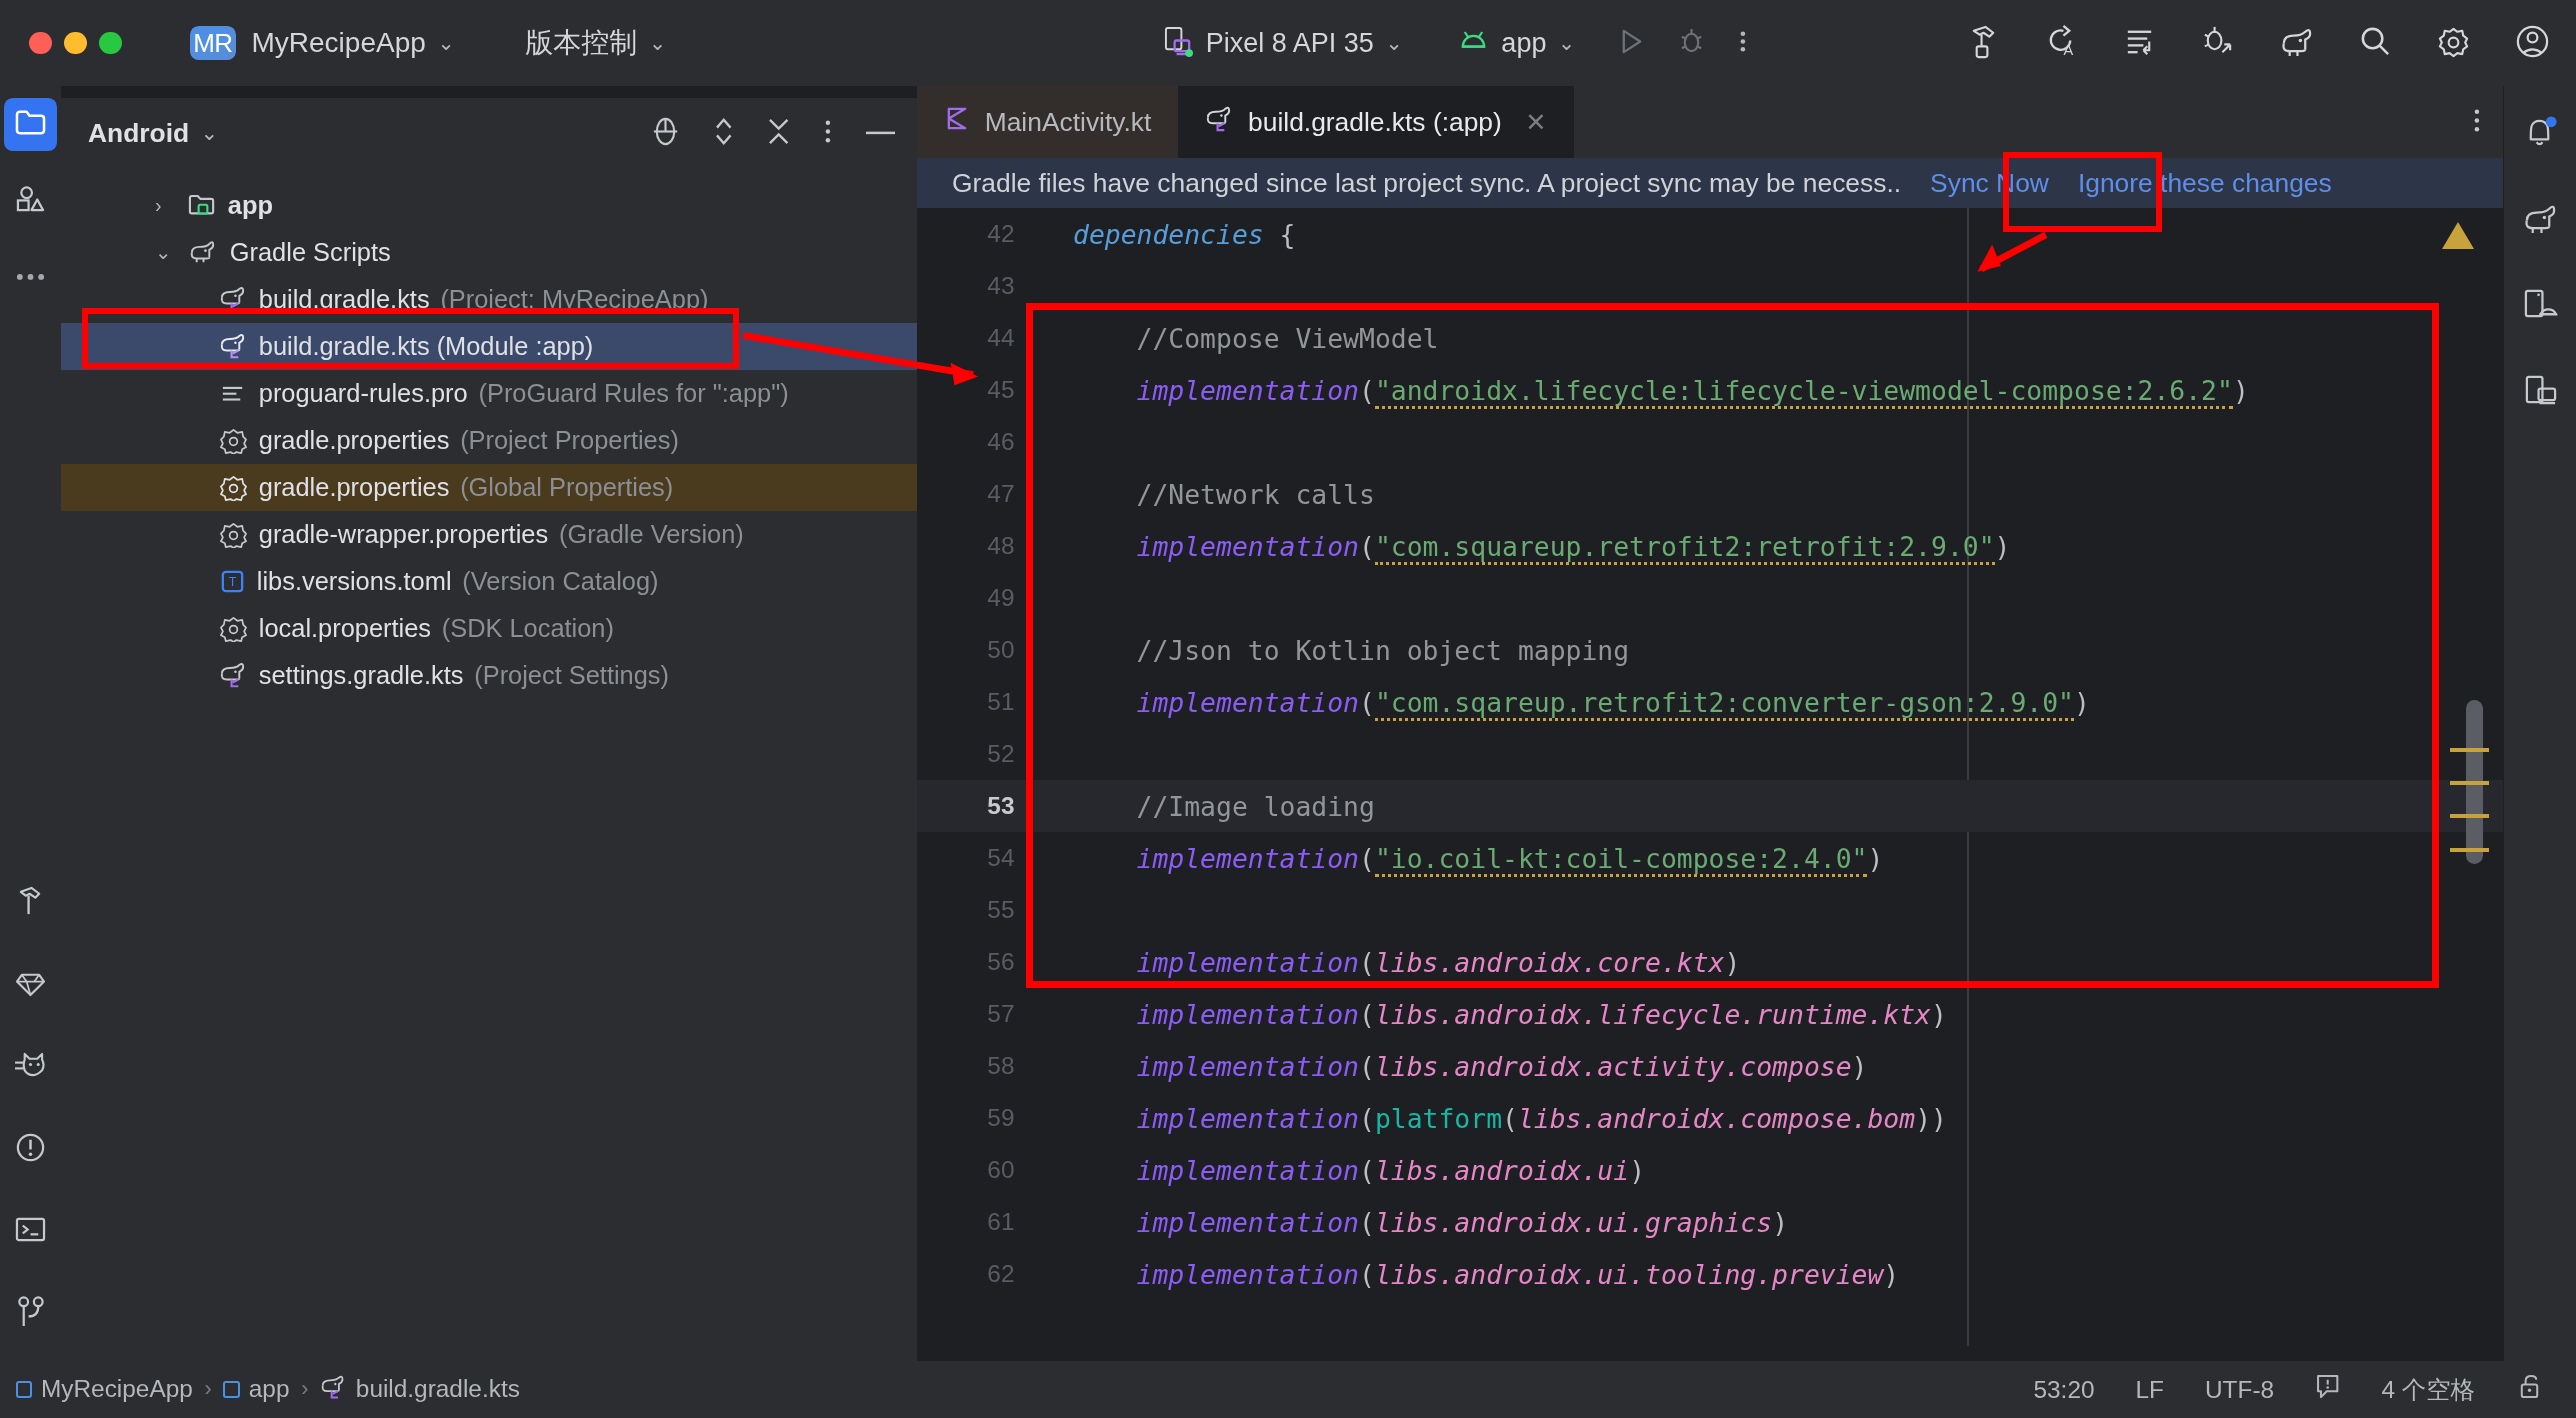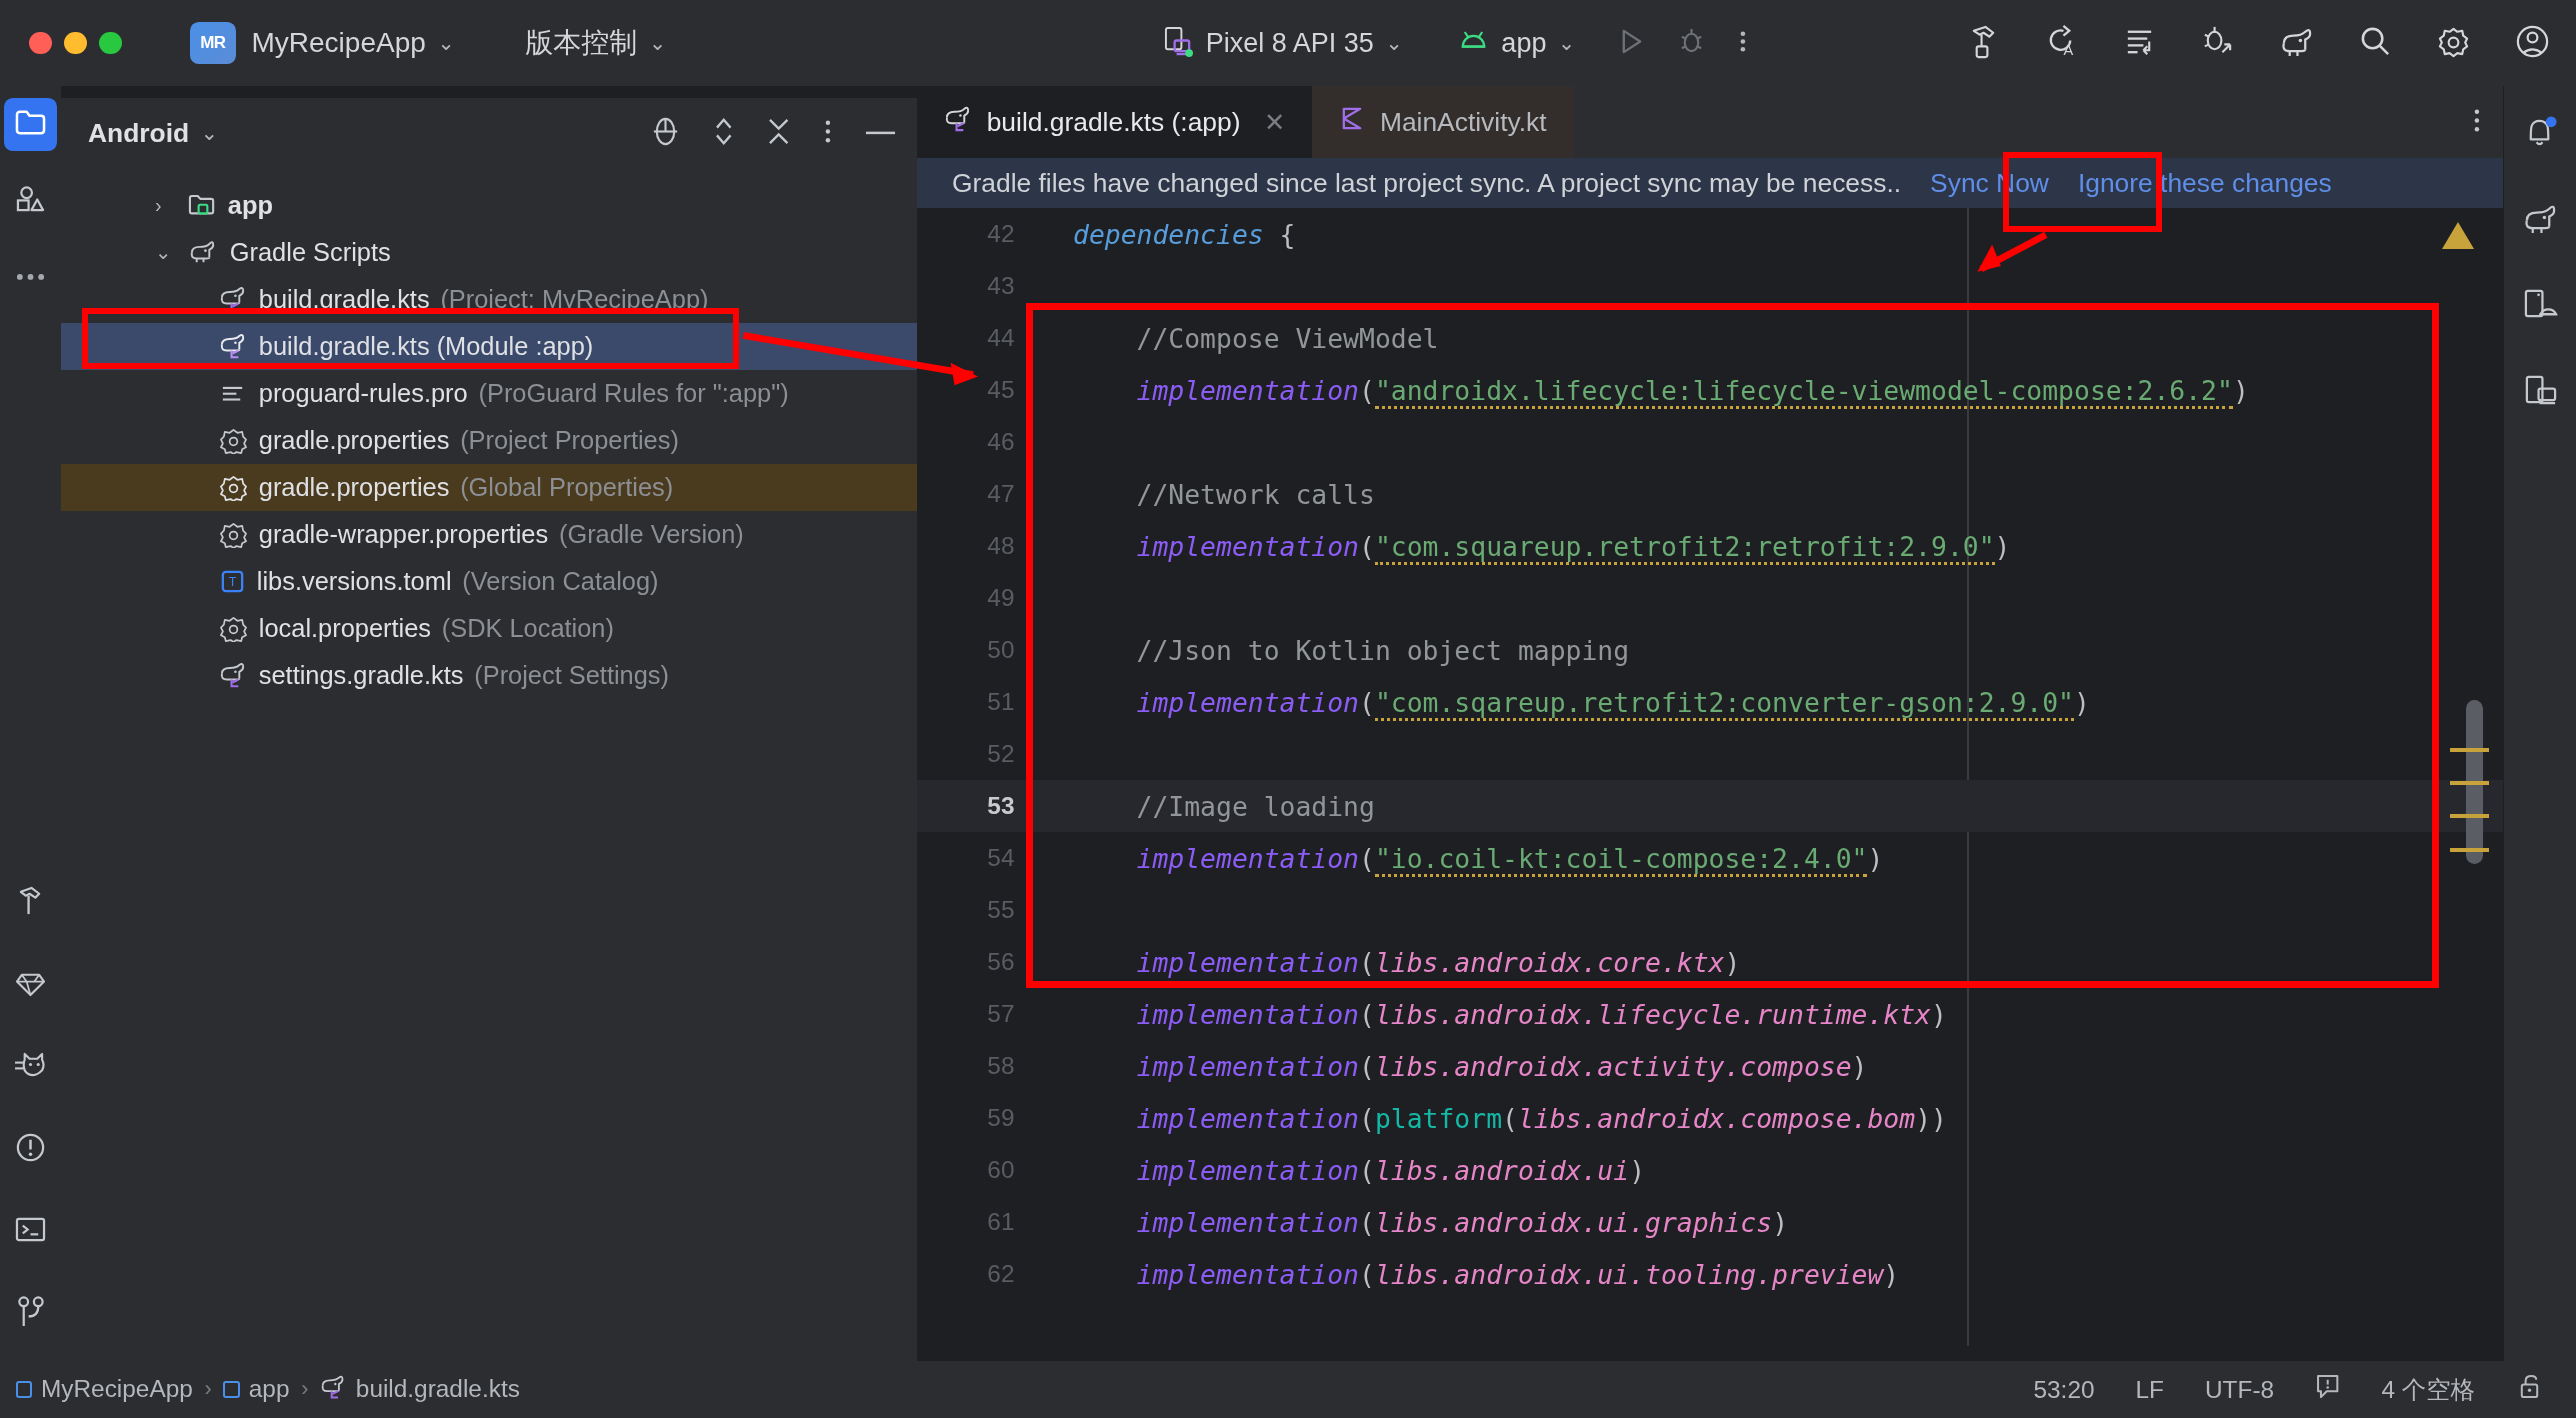--- a/index.html
+++ b/index.html
@@ -22,23 +22,23 @@
     background: #2b2d30;
     display: flex; align-items: center;
   }
   .traffic { display: flex; align-items: center; gap: 12.7px; margin-left: 29px; }
   .dot { width: 22.5px; height: 22.5px; border-radius: 50%; }
   .dot.red { background: #ff5f57; }
   .dot.yellow { background: #febc2e; }
   .dot.green { background: #28c840; }
 
   .proj-badge {
-    width: 46px; height: 42px; border-radius: 8.8px;
+    width: 46px; height: 34px; border-radius: 8.8px;
     background: linear-gradient(135deg,#4a90e8 0%,#5b8cd6 100%);
-    color: #fff; font-size: 17px; font-weight: bold;
+    color: #fff; font-size: 26px; font-weight: normal;
     display: flex; align-items: center; justify-content: center;
     letter-spacing: -0.5px;
     margin-left: 68px;
   }
   .tb-text {
     color: #d4d6d9; font-size: 28px; margin-left: 15.6px;
     white-space: nowrap;
   }
   .chev {
     color: #b4b7bb; font-size: 20.5px; margin-left: 11.7px; line-height: 1;
@@ -656,40 +656,40 @@
           </svg>
         </span>
         <span class="tree-name">settings.gradle.kts</span>
         <span class="tree-sub">(Project Settings)</span>
       </div>
     </div>
   </div>
 
   <div class="editor-area">
     <div class="tabbar">
+      <div class="tab inactive">
+        <span>
+          <svg width="27" height="27" viewBox="0 0 28 28">
+            <path d="M5 4 L22 4 L5 14 L22 24 L5 24 Z" fill="none" stroke="#a06ee8" stroke-width="2.4" stroke-linejoin="round"></path>
+          </svg>
+        </span>
+        <span>MainActivity.kt</span>
+      </div>
       <div class="tab active">
         <span>
           <svg width="29" height="27" viewBox="0 0 30 28">
             <path d="M3 13 Q3 7 11 7 Q18 7 21 4 Q25 1 25 6 Q25 9 21 11 L21 18" fill="none" stroke="#d4d6d9" stroke-width="2"></path>
             <path d="M3 13 Q2 19 8 19 L18 19 Q21 19 21 18" fill="none" stroke="#d4d6d9" stroke-width="2"></path>
             <circle cx="17" cy="11" r="1.3" fill="#d4d6d9"></circle>
             <path d="M13 19 L13 26 L20 26" fill="none" stroke="#a06ee8" stroke-width="2.2"></path>
             <path d="M20 19 L14 22" stroke="#a06ee8" stroke-width="2.2"></path>
           </svg>
         </span>
         <span>build.gradle.kts (:app)</span>
         <span class="close">✕</span>
-      </div>
-      <div class="tab inactive">
-        <span>
-          <svg width="27" height="27" viewBox="0 0 28 28">
-            <path d="M5 4 L22 4 L5 14 L22 24 L5 24 Z" fill="none" stroke="#a06ee8" stroke-width="2.4" stroke-linejoin="round"></path>
-          </svg>
-        </span>
-        <span>MainActivity.kt</span>
       </div>
       <div class="tab-rest">
         <span>
           <svg width="9.8" height="29" viewBox="0 0 10 30">
             <circle cx="5" cy="6" r="2.3" fill="#c5c8cc"></circle>
               <circle cx="5" cy="15" r="2.3" fill="#c5c8cc"></circle>
               <circle cx="5" cy="24" r="2.3" fill="#c5c8cc"></circle>
           </svg>
         </span>
       </div>

